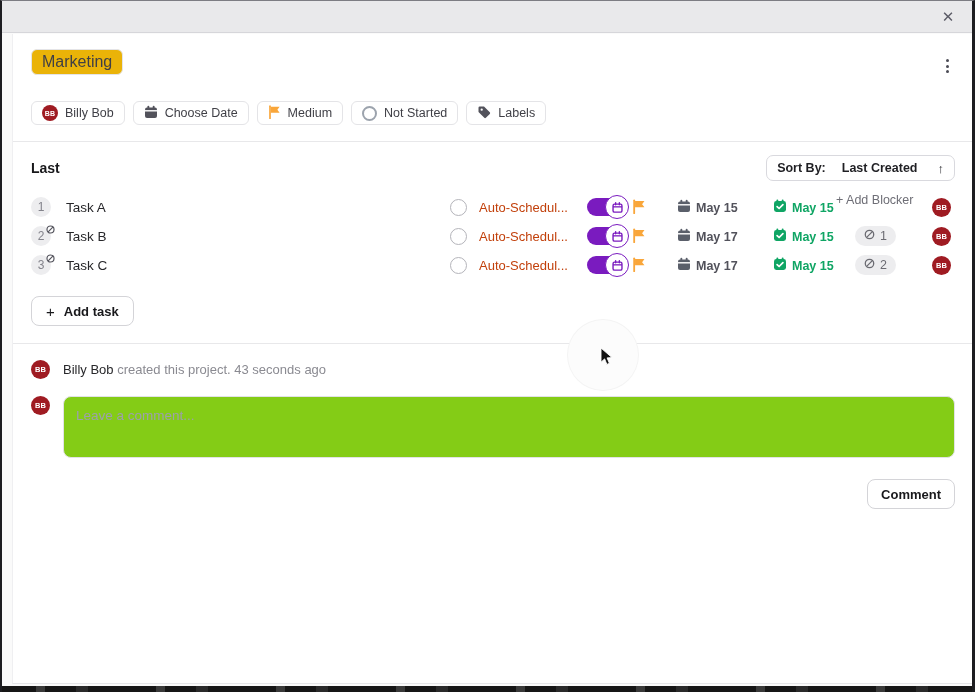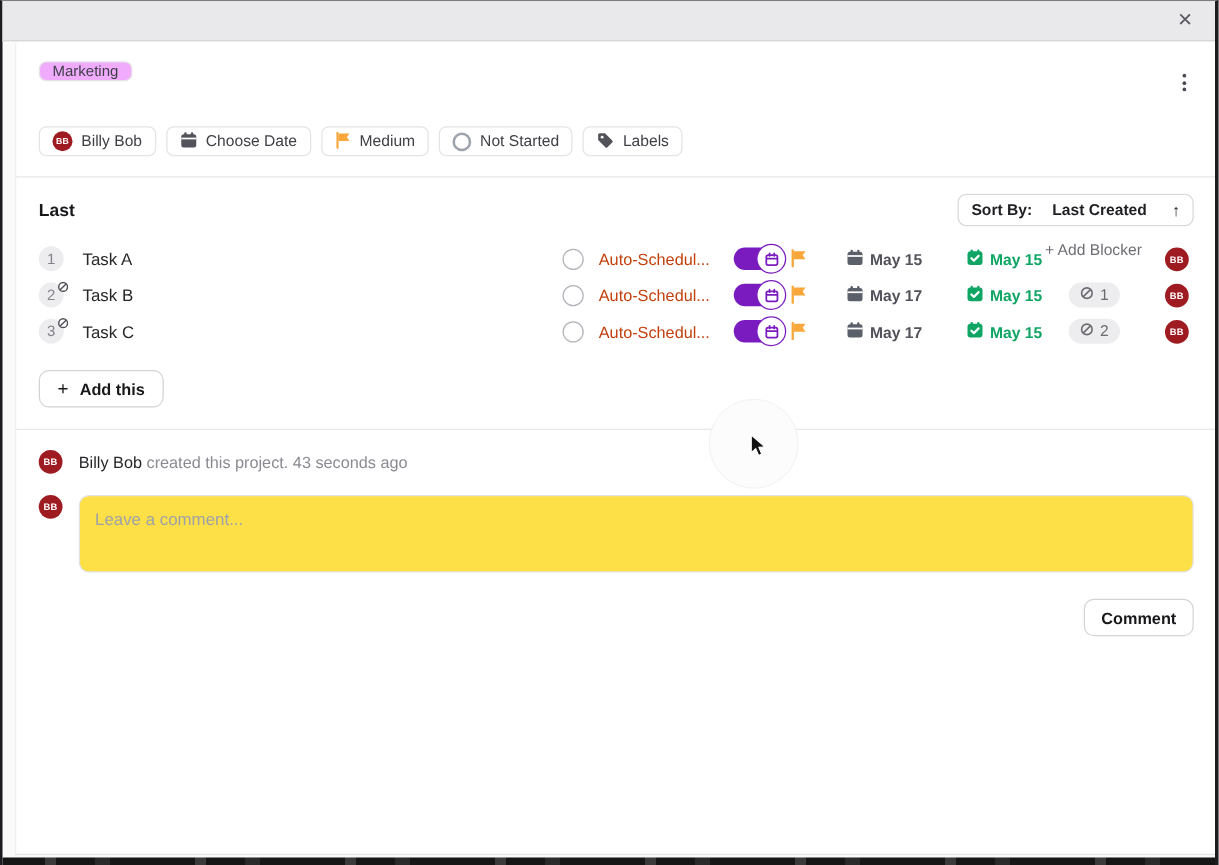--- a/index.html
+++ b/index.html
@@ -40,23 +40,23 @@
     border-left: 1px solid #efeff1;
     border-bottom: 1px solid #e5e5e8;
   }
   .sec { padding-left: 18px; padding-right: 17px; }
   .divider { height: 1px; background: #e8e8ea; }
 
   
   .head-row { display: flex; justify-content: space-between; align-items: flex-start; padding-top: 15px; }
   .ws-chip {
     display: inline-flex; align-items: center;
-    height: 16px; padding: 0 10px;
-    background: #f0abfc; border: 1px solid #e4e4e7; border-radius: 6px;
-    font-size: 12px; color: #3f3f46; cursor: pointer;
+    height: 26px; padding: 0 10px;
+    background: #eab308; border: 1px solid #e4e4e7; border-radius: 6px;
+    font-size: 16px; color: #3f3f46; cursor: pointer;
   }
   .dots-menu { display: flex; flex-direction: column; gap: 2.5px; padding: 4px 6px; cursor: pointer; margin-top: 6px; }
   .dots-menu i { width: 3px; height: 3px; border-radius: 50%; background: #4b4b55; }
   .proj-title-wrap { position: relative; margin-top: 22px; width: 775px; }
   .proj-title { font-size: 19px; font-weight: 700; color: #18181b; letter-spacing: .1px; }
   .resize-grip { position: absolute; right: -12px; bottom: -12px; }
   .attr-row { display: flex; gap: 8px; margin-top: 24px; }
   .attr-chip {
     display: inline-flex; align-items: center; gap: 7px;
     height: 24px; padding: 0 10px;
@@ -133,21 +133,21 @@
   
   .act-title { padding-top: 14px; }
   .act-entry { display: flex; align-items: center; gap: 13px; margin-top: 16px; font-size: 13px; }
   .act-entry .actor { color: #27272a; font-weight: 500; }
   .act-entry .meta { color: #8a8a91; }
   .comment-row { display: flex; align-items: flex-start; gap: 13px; margin-top: 17px; }
   .comment-box {
     flex: 1; height: 62px; resize: none;
     border: 1px solid #e2e2e6; border-radius: 8px;
     padding: 11px 12px; font-family: inherit; font-size: 13.5px; color: #27272a;
-    outline: none; background: #fde047;
+    outline: none; background: #84cc16;
   }
   .comment-box::placeholder { color: #9ca0ab; }
   .comment-btn-row { display: flex; justify-content: flex-end; margin-top: 21px; }
   .comment-btn {
     height: 30px; padding: 0 13px;
     border: 1px solid #d4d4d8; border-radius: 8px; background: #fff;
     font-size: 13px; font-weight: 700; color: #18181b; cursor: pointer;
     font-family: inherit;
   }
 
@@ -419,21 +419,21 @@
                 </svg>
             </span>
             <span>2</span>
           </span>
           <span class="tavatar avatar md">BB</span>
         </div>
       </div>
 
       <button class="add-task-btn">
         <span class="plus">+</span>
-        <span>Add this</span>
+        <span>Add task</span>
       </button>
       <div class="tasks-bottom-gap"></div>
     </div>
 
     <div class="divider"></div>
 
     <div class="sec">
 
       <div class="act-entry">
         <span class="avatar md">BB</span>

